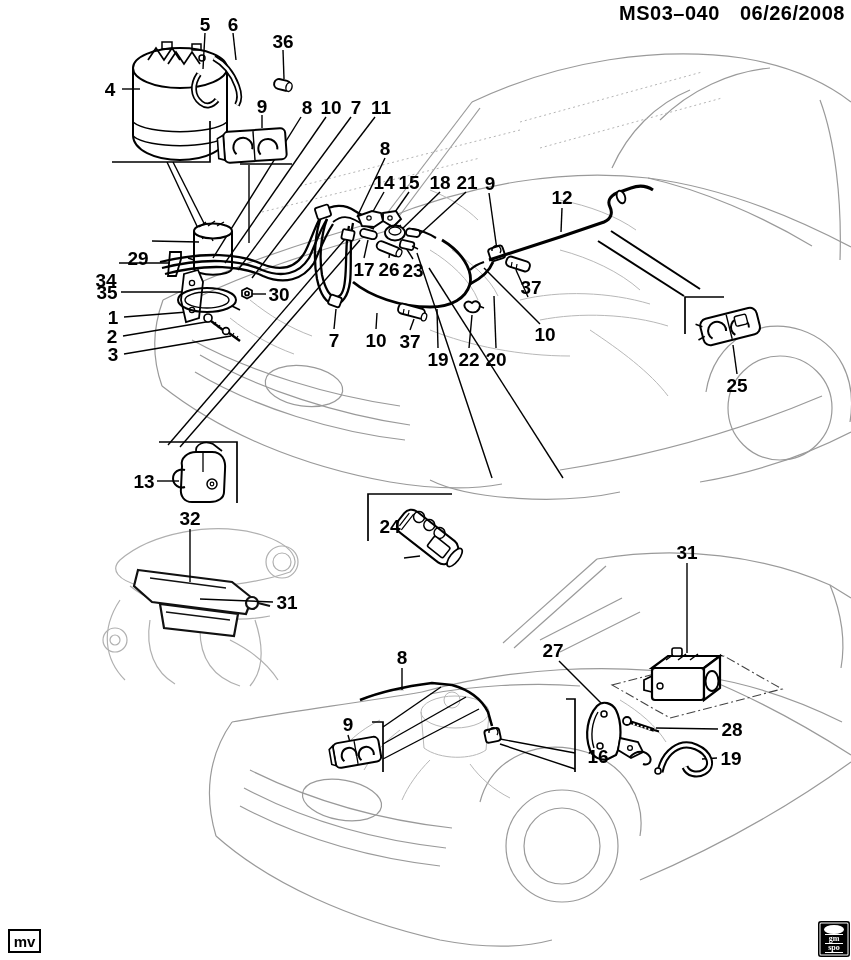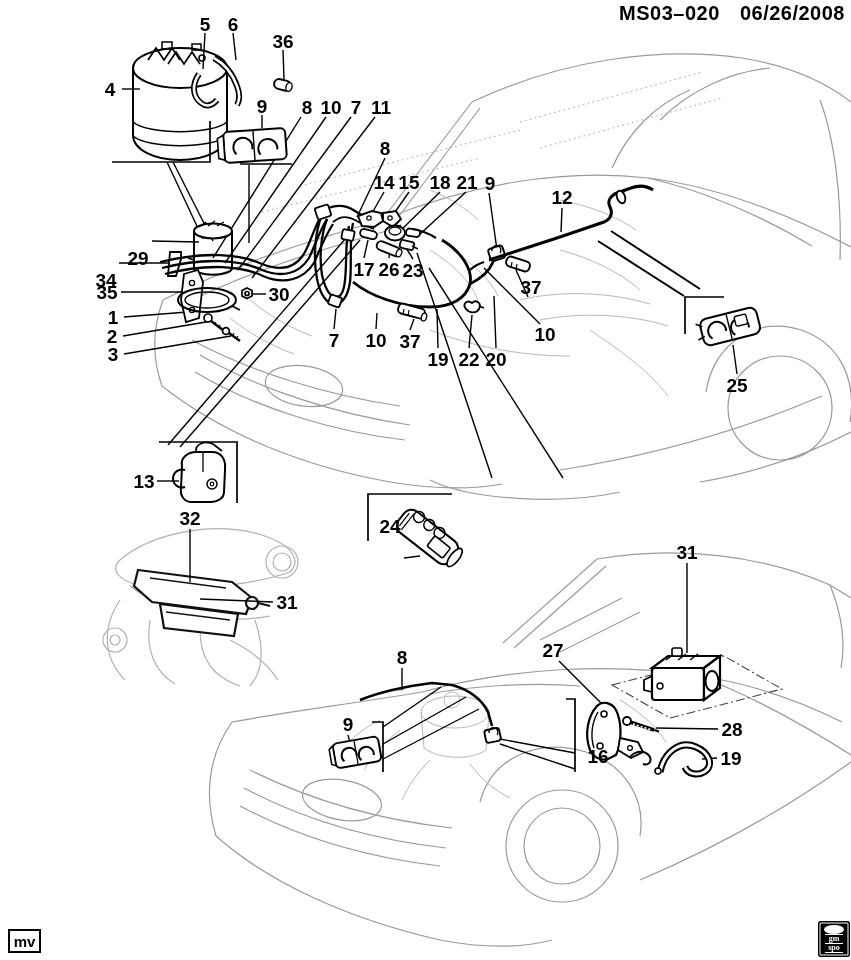--- a/index.html
+++ b/index.html
@@ -422,21 +422,21 @@
     <ellipse cx="712" cy="681" rx="6.5" ry="10" stroke-width="2"></ellipse>
     <path d="M 666,660 L 674,654 M 678,660 L 686,654 M 690,660 L 698,654" stroke-width="1.5"></path>
     <path d="M 652,676 L 644,680 L 644,690 L 652,692" fill="none" stroke-width="1.8"></path>
     <circle cx="660" cy="686" r="3" stroke-width="1.4"></circle>
     <rect x="672" y="648" width="10" height="8" rx="2" stroke-width="1.6"></rect>
   </g>
 
 </svg>
 
 <div class="hdr">
-  <span>MS03–020</span>
+  <span>MS03–040</span>
   <span>06/26/2008</span>
 </div>
 
 <div id="callout-layer">
       <div class="callout" style="left: 205px; top: 24px;">5</div>
       <div class="callout" style="left: 233px; top: 24px;">6</div>
       <div class="callout" style="left: 283px; top: 41px;">36</div>
       <div class="callout" style="left: 110px; top: 89px;">4</div>
       <div class="callout" style="left: 262px; top: 106px;">9</div>
       <div class="callout" style="left: 307px; top: 107px;">8</div>

